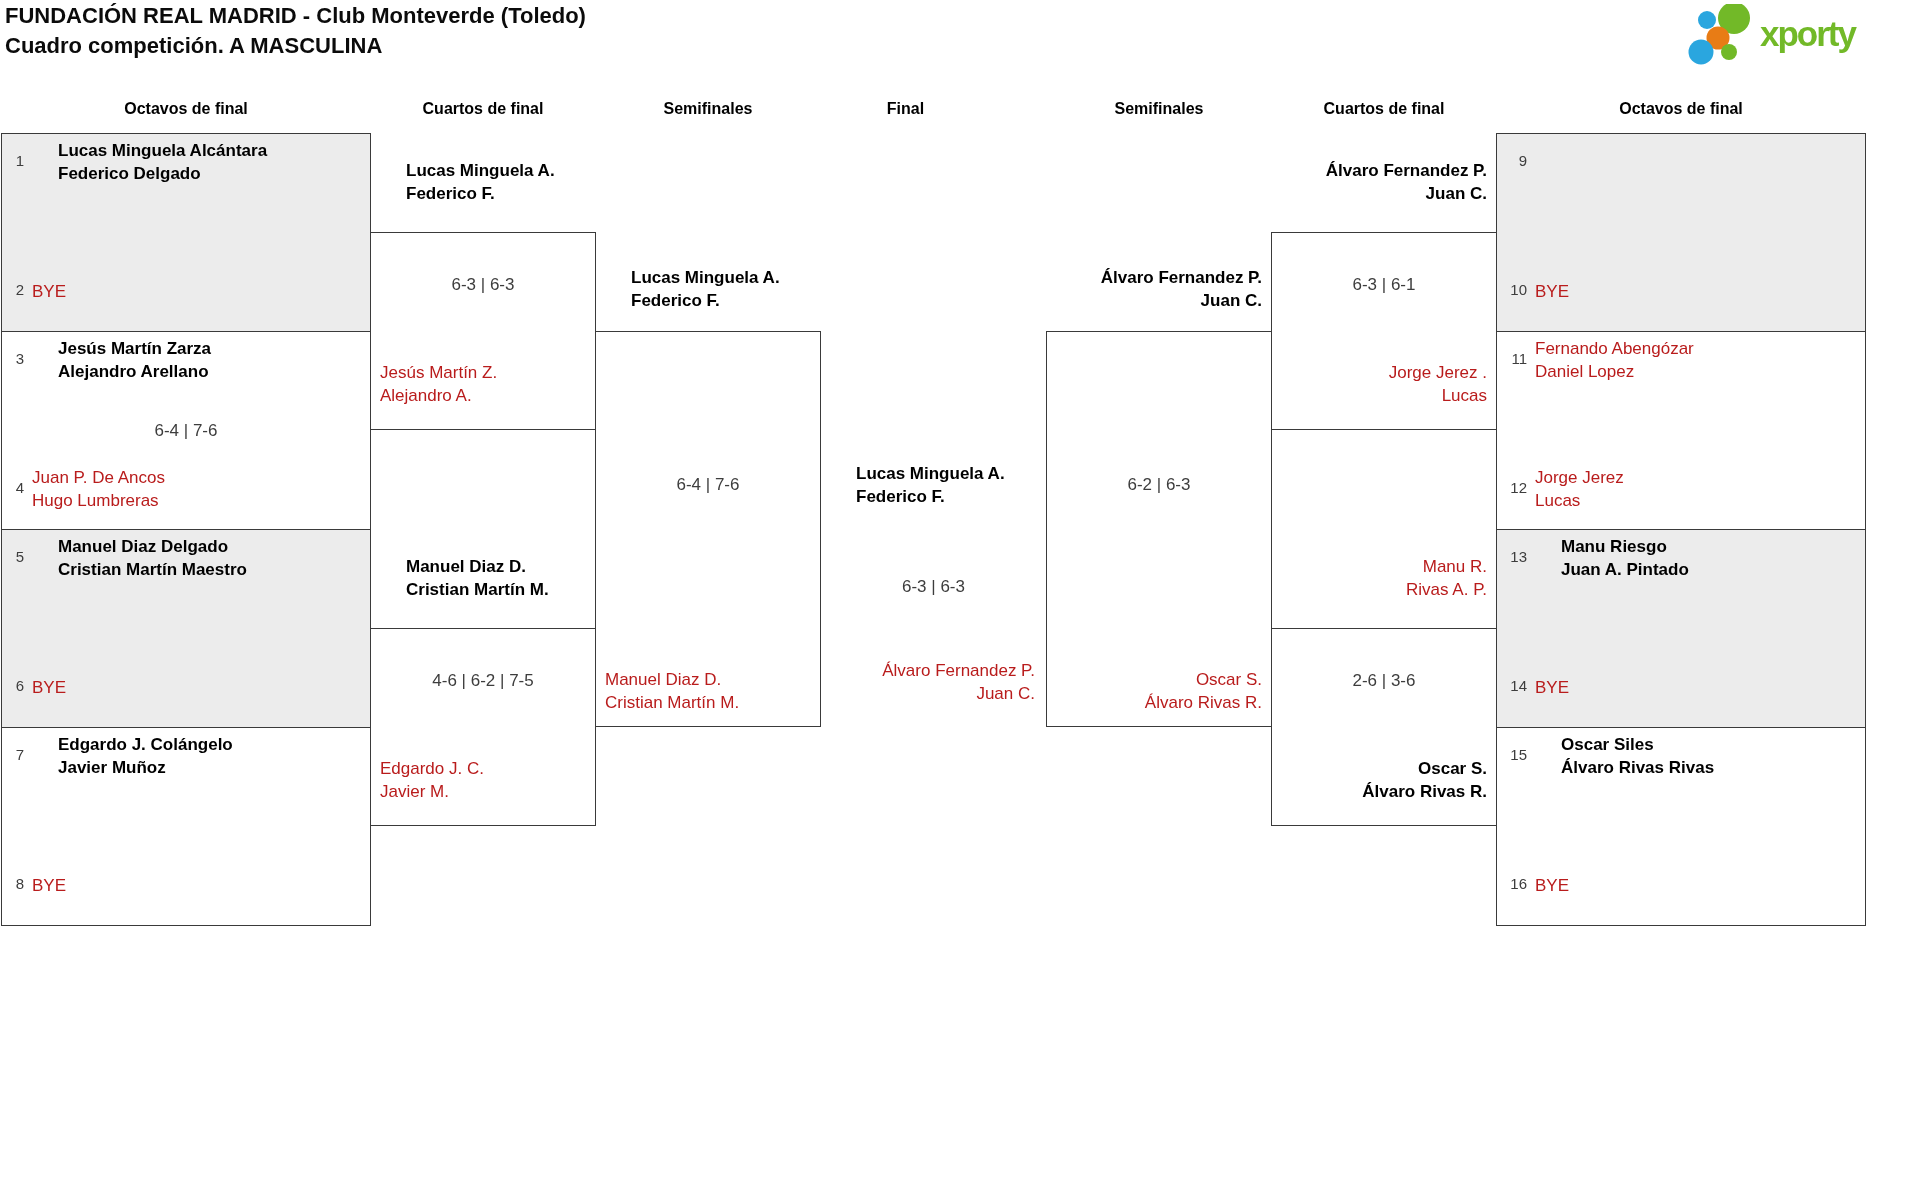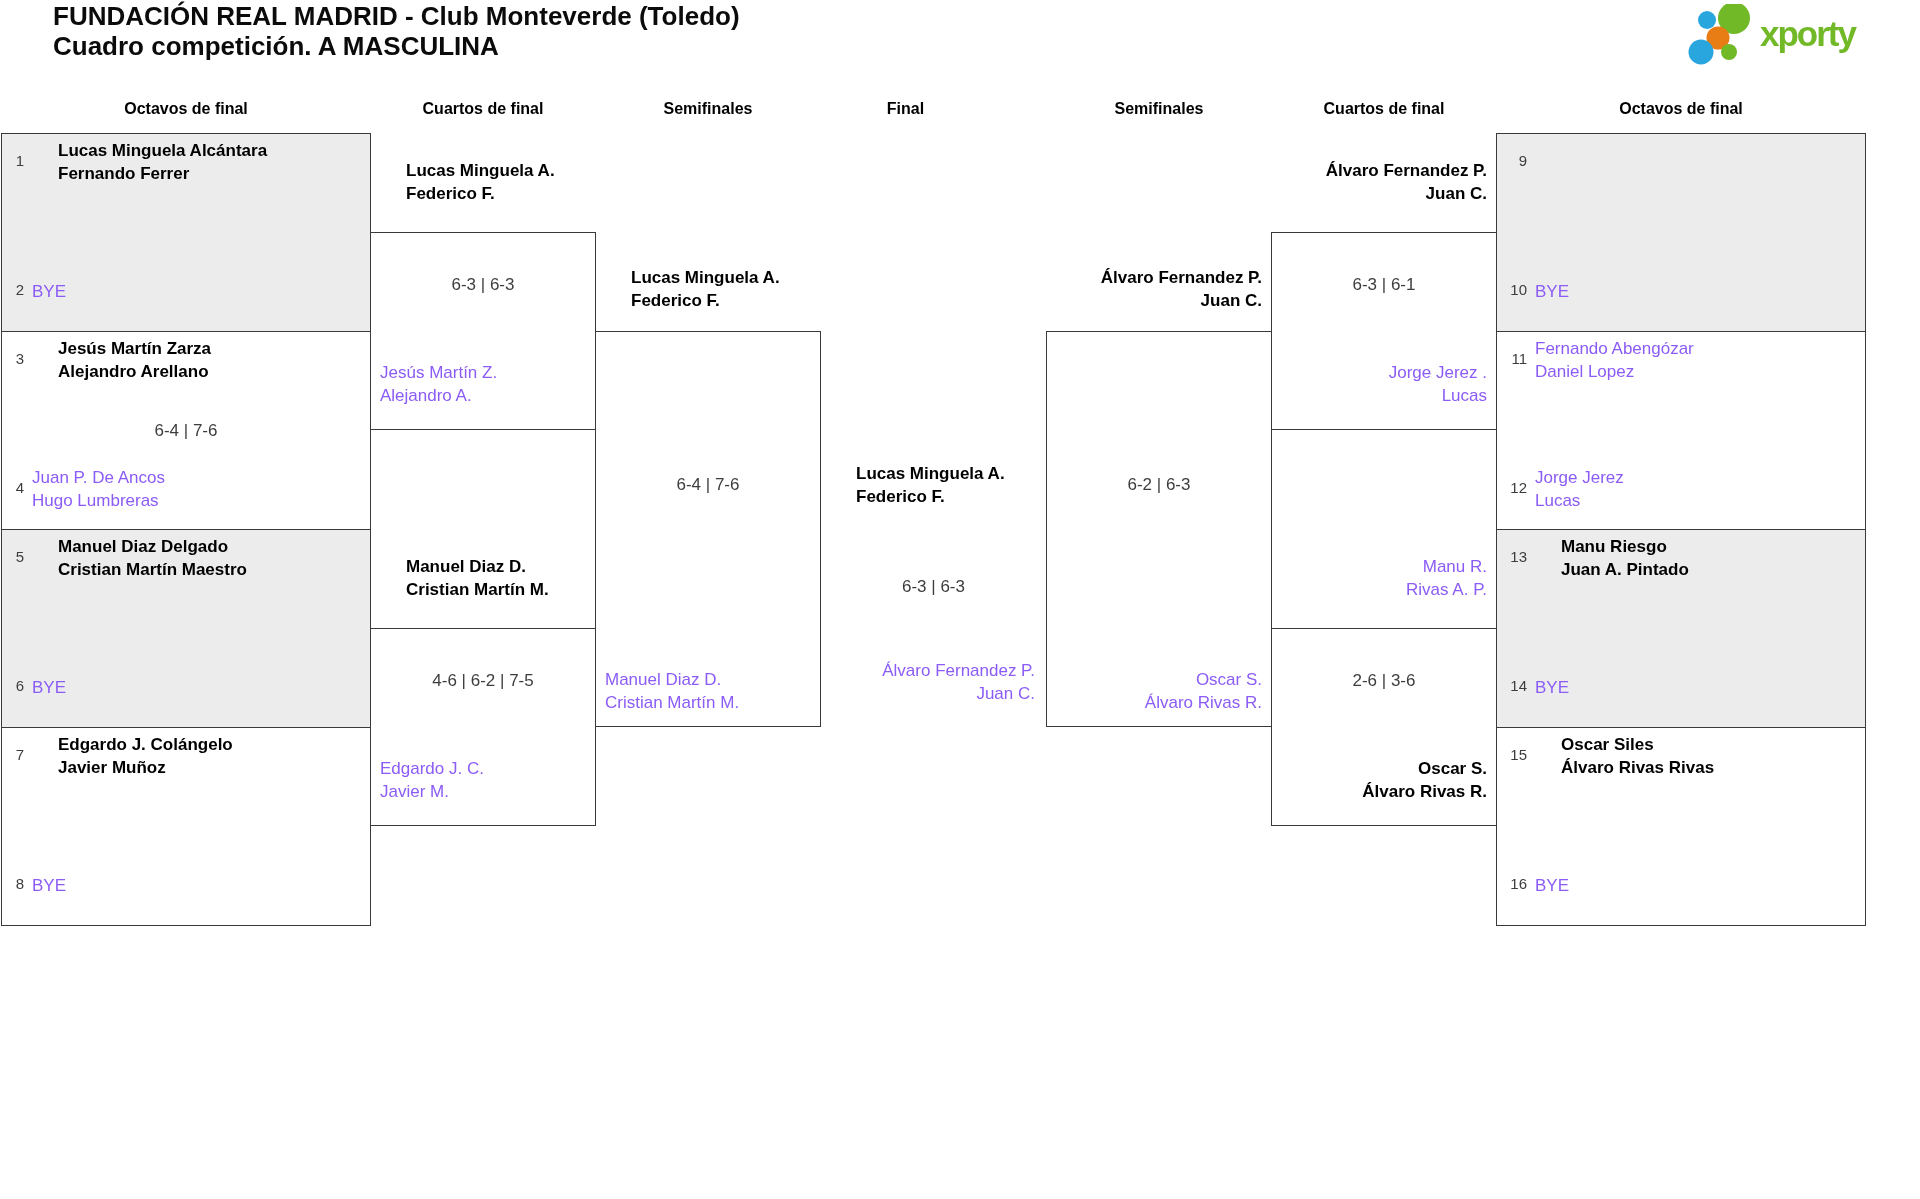--- a/index.html
+++ b/index.html
@@ -1,21 +1,21 @@
 <!DOCTYPE html>
 <html><head>
 <meta charset="utf-8">
 <style>
   html,body{margin:0;padding:0;background:#fff;}
   .stage{position:relative;width:1920px;height:1199px;background:#ffffff;
          font-family:"Liberation Sans",sans-serif;overflow:hidden;color:#000;}
 
   
-  .title{position:absolute;left:5px;top:1px;font-size:26px;line-height:30px;
-         font-weight:700;color:#0b0b0b;margin-left:48px;}
+  .title{position:absolute;left:5px;top:1px;font-size:22px;line-height:30px;
+         font-weight:700;color:#0b0b0b;}
   .logo{position:absolute;left:1686px;top:4px;width:230px;height:66px;}
   .logo svg{position:absolute;left:0;top:0;}
   .logo .brand{position:absolute;left:74px;top:2px;font-size:35px;line-height:56px;
                font-weight:700;color:#72b928;letter-spacing:-2px;}
 
   
   .rh{position:absolute;top:99px;font-size:16px;line-height:20px;font-weight:700;
       color:#000;text-align:center;}
 
   
@@ -25,21 +25,21 @@
   .qbox{position:absolute;width:226px;height:198px;border:1px solid #3a3a3a;
         box-sizing:border-box;}
   .sbox{position:absolute;top:331px;width:226px;height:396px;border:1px solid #3a3a3a;
         box-sizing:border-box;}
   .fbox{position:absolute;left:821px;top:331px;width:225px;height:396px;}
 
   
   .names,.nm{font-size:17px;line-height:23px;color:#3d3d3d;font-weight:400;}
   .line{display:block;}
   .w{font-weight:700;color:#000;margin-left:26px;}
-  .l{font-weight:400;color:#8b5cf6;}
+  .l{font-weight:400;color:#b91c1c;}
 
   .team{position:absolute;left:6px;display:flex;}
   .obox .num{font-size:15px;line-height:19px;color:#3d3d3d;min-width:16px;
              text-align:right;margin-right:8px;}
   .obox.rcol .num{min-width:24px;}
   .pair .num{padding-top:12px;}
   .t1{top:5px;}
   .t2p{top:134px;}
   .t2s{top:146px;}
   .oscore{position:absolute;top:87px;left:0;right:0;text-align:center;}
@@ -84,21 +84,21 @@
   <div class="rh" style="left:793px;width:225px">Final</div>
   <div class="rh" style="left:1046px;width:226px">Semifinales</div>
   <div class="rh" style="left:1271px;width:226px">Cuartos de final</div>
   <div class="rh" style="left:1496px;width:370px">Octavos de final</div>
 
   <div class="obox shade" style="left:1px;top:133px">
     <div class="team pair t1">
       <span class="num">1</span>
       <span class="names w">
         <span class="line">Lucas Minguela Alcántara</span>
-        <span class="line">Fernando Ferrer</span>
+        <span class="line">Federico Delgado</span>
       </span>
     </div>
     <div class="team t2s">
       <span class="num">2</span>
       <span class="names l">
           <span class="line">BYE</span>
         </span>
     </div>
   </div>
 

